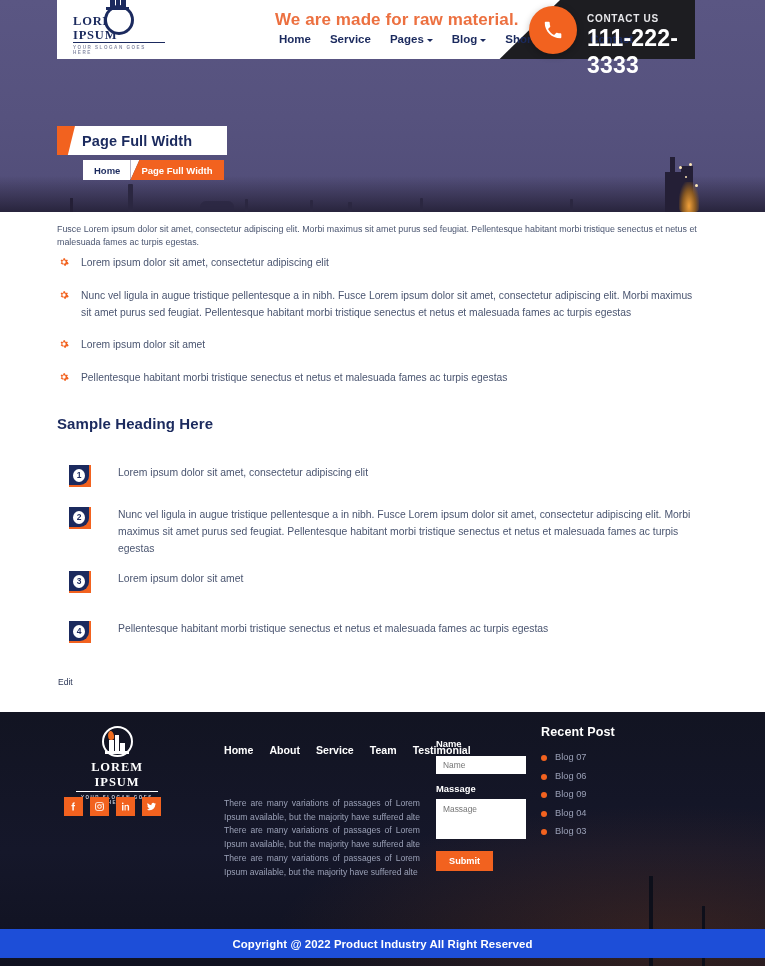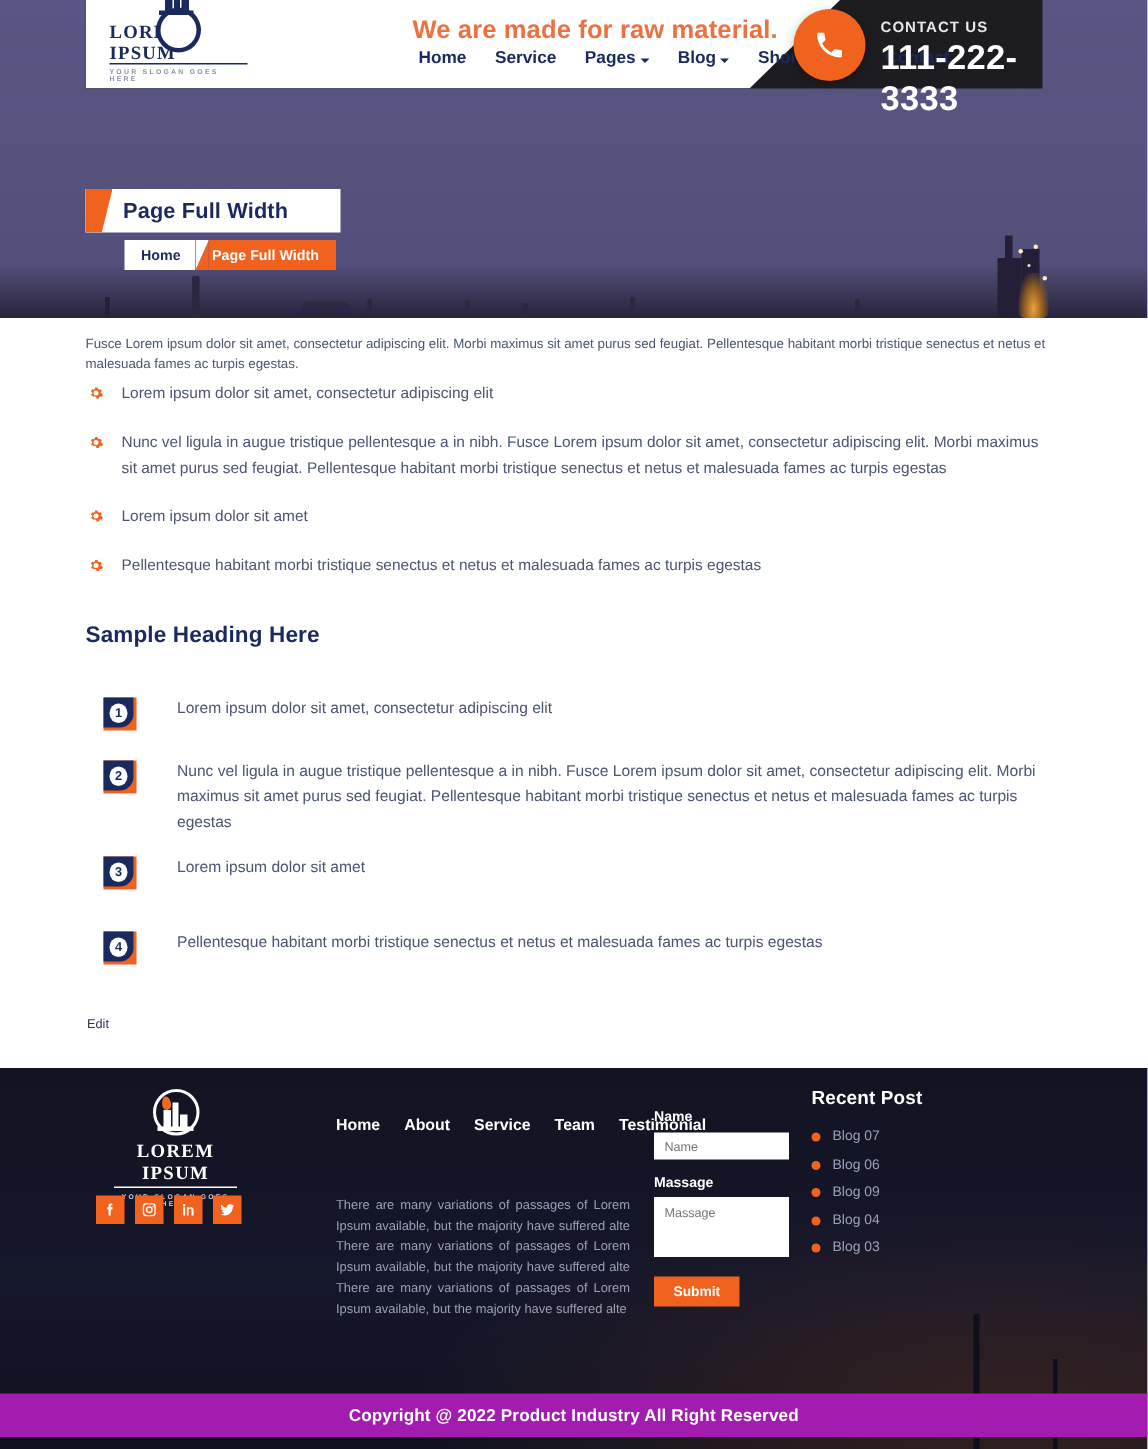--- a/index.html
+++ b/index.html
@@ -265,21 +265,21 @@
   .recent li {
     position:relative; padding-left: 14px; color:#9aa0b6; font-size: 9.3px;
     margin-bottom: 8.5px;
   }
   .dot {
     position:absolute; left:0; top: 3px; width: 6px; height: 6px; border-radius:50%;
     background:#f2621f;
   }
   .copyright {
     position:absolute; left:0; top: 929px; width: 765px; height: 29px;
-    background:#a21caf;
+    background:#1d4ed8;
     display:flex; align-items:center; justify-content:center;
     color:#ffffff; font-size: 11.4px; font-weight:600; letter-spacing:.1px;
     z-index: 5;
   }
 </style>
 </head>
 <body>
 
 <div class="page">
 

